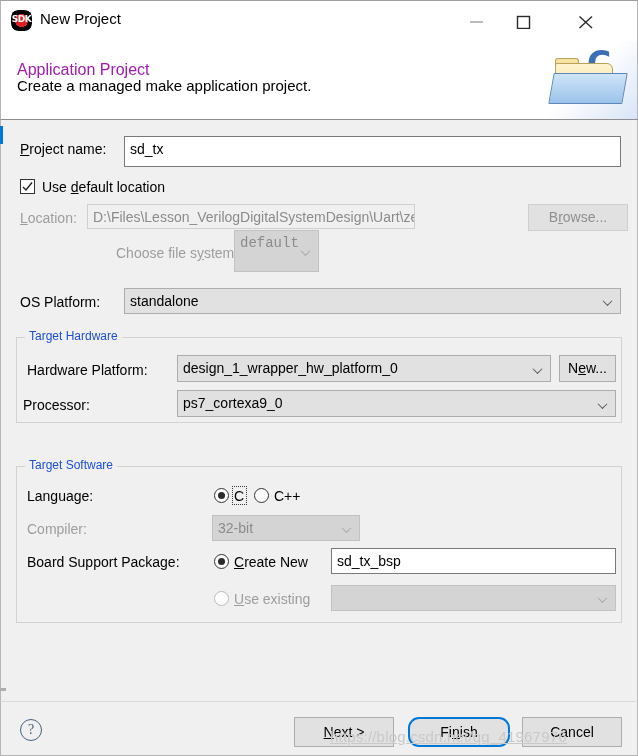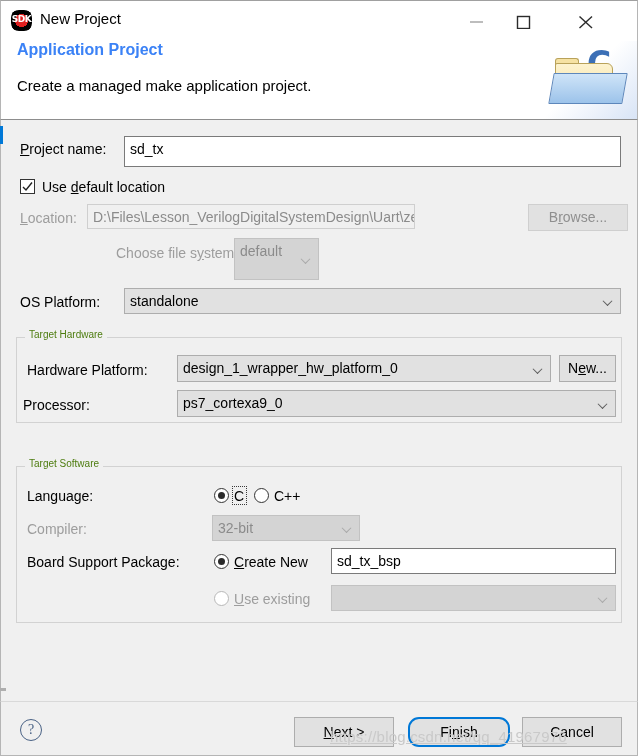--- a/index.html
+++ b/index.html
@@ -85,24 +85,24 @@
     left: 0; top: 41px;
     width: 638px; height: 79px;
     background: #ffffff;
     border-left: 1px solid #b5b5b5;
     border-right: 1px solid #b5b5b5;
     border-bottom: 1px solid #8d8d8d;
     box-sizing: border-box;
   }
   .header-title {
     position: absolute;
-    left: 16px; top: 0;
+    left: 16px; top: 20px;
     font-size: 16px;
-    font-weight: bold;
-    color: #3b82f6;
+    font-weight: normal;
+    color: #a21caf;
   }
   .header-sub {
     position: absolute;
     left: 16px; top: 36px;
     font-size: 15px;
     color: #000000;
   }
   .banner-icon {
     position: absolute;
     right: 0px; top: 0px;
@@ -242,22 +242,22 @@
   .group {
     position: absolute;
     border: 1px solid #d2d2d2;
     box-sizing: border-box;
     background: transparent;
   }
   .group-title {
     position: absolute;
     background: #f0f0f0;
     padding: 0 4px;
-    font-size: 10px;
-    color: #4d7c0f;
+    font-size: 12px;
+    color: #1d4ed8;
     white-space: nowrap;
   }
 
   .checkbox {
     position: absolute;
     width: 15px; height: 15px;
     border: 1px solid #333333;
     background: #ffffff;
     box-sizing: border-box;
   }
@@ -393,21 +393,21 @@
     <u class="mn">L</u><span>ocation:</span>
   </div>
   <div class="txtfield ro" style="left:87px; top:204px; width:328px; height:25px;">D:\Files\Lesson_VerilogDigitalSystemDesign\Uart\zedboa</div>
   <div class="btn dis" style="left:521px; top:204px; width:100px; height:27px; line-height:25px;">
     <span>B</span><u class="mn">r</u><span>owse...</span>
   </div>
 
   <div class="lbl dim" style="left:116px; top:245px;">
     <span>Choose file s</span><u class="mn">y</u><span>stem:</span>
   </div>
-  <div class="combo dis" style="left:234px; top:238px; width:85px; height:42px;">
+  <div class="combo dis" style="left:234px; top:230px; width:85px; height:42px;font-family:Liberation Mono, monospace;">
     <span>default</span>
     <span class="arrow"></span>
   </div>
 
   <div class="lbl" style="left:20px; top:294px;">OS Platform:</div>
   <div class="combo" style="left:124px; top:288px; width:497px; height:26px;">
     <span>standalone</span>
     <span class="arrow"></span>
   </div>
 

